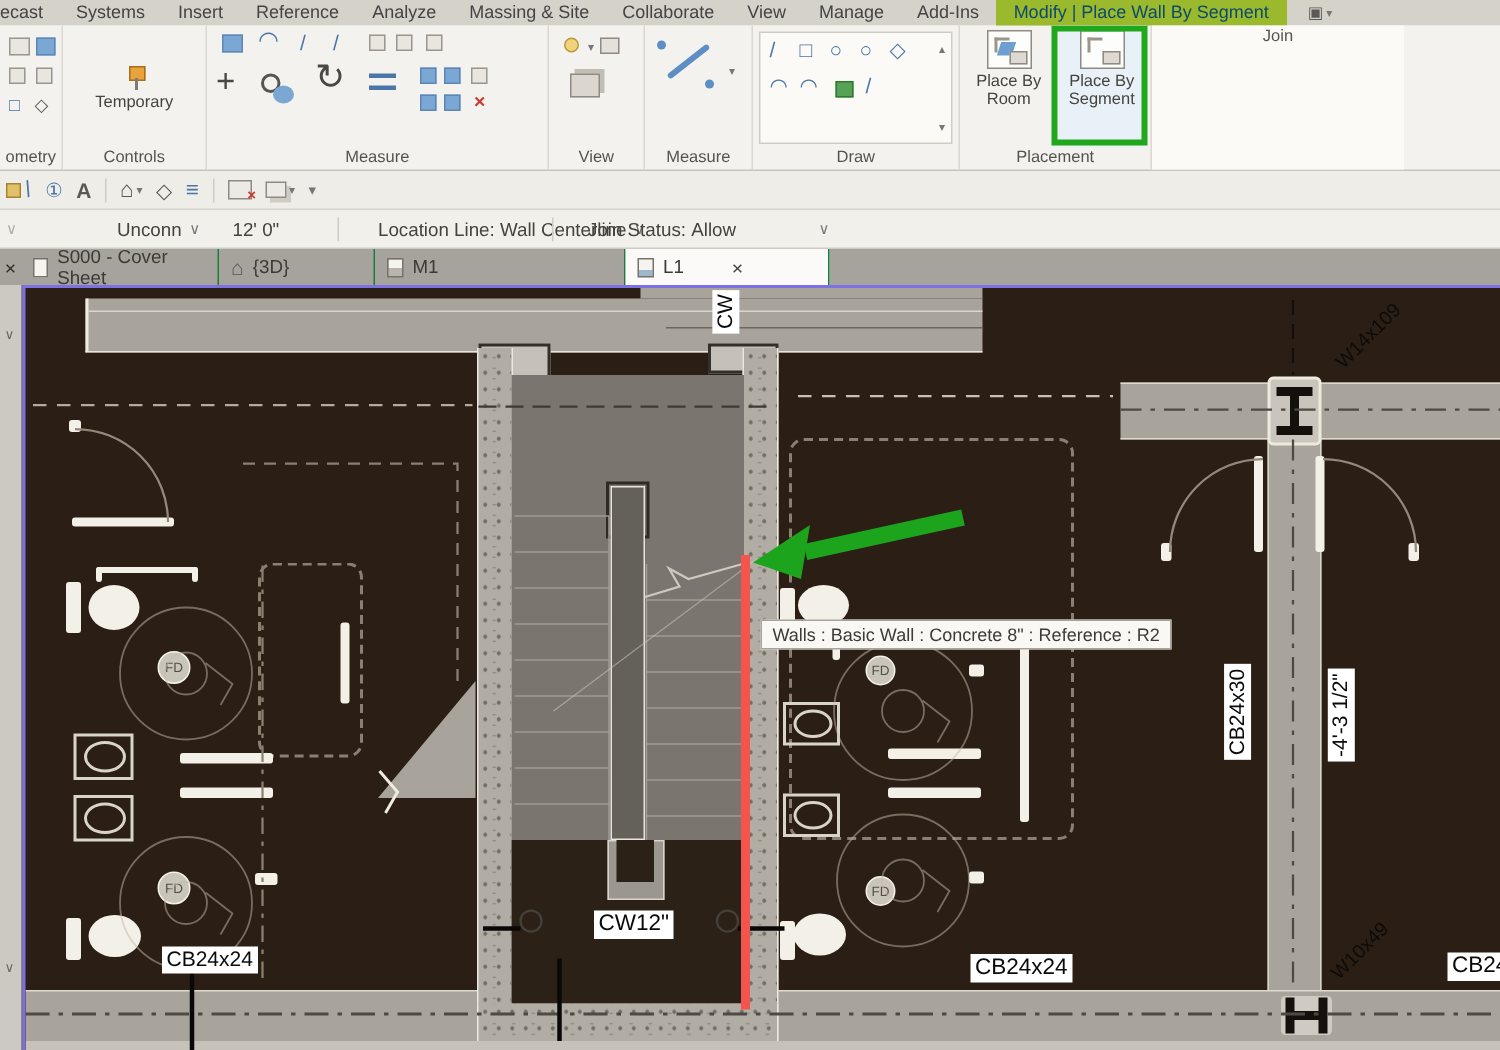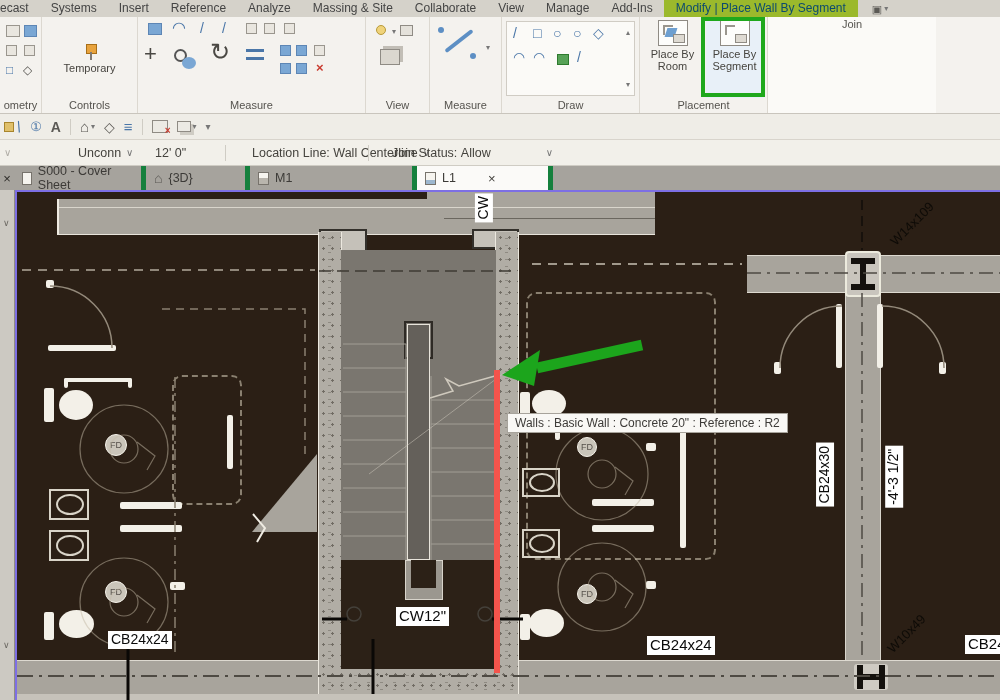--- a/index.html
+++ b/index.html
@@ -39,21 +39,21 @@
 
   
   .qatrow{height:26px;background:#efede7;border-bottom:1px solid #d8d4cc;display:flex;align-items:center;gap:9px;padding-left:4px;font-size:13px;color:#5b5955;}
   .vsep{width:1px;height:16px;background:#cfccc4;}
   .optrow{height:26px;background:#f2f0ea;border-bottom:1px solid #cfccc4;display:flex;align-items:center;font-size:12.5px;color:#45433e;position:relative;}
   .optrow .caret{font-size:10px;color:#777;margin-left:5px;}
   .abspos{position:absolute;display:flex;align-items:center;}
 
   
   .vtabs{height:24px;background:#a6a39d;display:flex;align-items:stretch;font-size:12.5px;color:#3c3a37;}
-  .vtab{display:flex;align-items:center;gap:6px;padding:0 8px;border-right:5px solid #15803d;}
+  .vtab{display:flex;align-items:center;gap:6px;padding:0 8px;border-right:1px solid #15803d;}
   .vtab.active{background:#fbfaf8;}
   .closeall{width:14px;display:flex;align-items:center;justify-content:center;color:#2e2c29;font-size:13px;}
   .sheeticon{width:11px;height:13px;background:#f6f4ef;border:1px solid #77736c;}
   .sheeticon.half{background:linear-gradient(180deg,#f6f4ef 50%,#b9b5ad 50%);}
   .sheeticon.grid{background:#f6f4ef;box-shadow:inset 0 -4px 0 #9db7cf;}
   .tabclose{margin-left:26px;color:#44423e;font-size:13px;}
 
   
   .canvasrow{display:flex;height:510px;}
   .leftstrip{width:15px;background:#ccc9c2;border-right:1px solid #8f8b84;position:relative;color:#6b6862;font-size:9px;}
@@ -447,17 +447,17 @@
       <div class="lbl rot90" style="left:452px;top:7px;">CW</div>
       <div class="lbl rot45" style="left:868px;top:24px;">W14x109</div>
       <div class="lbl rot90" style="left:776px;top:274px;">CB24x30</div>
       <div class="lbl rot90" style="left:846px;top:276px;">-4'-3 1/2"</div>
       <div class="lbl rot45" style="left:866px;top:434px;">W10x49</div>
       <div class="lbl" style="left:379px;top:415px;font-size:15px;z-index:7;">CW12"</div>
       <div class="lbl" style="left:91px;top:439px;z-index:7;">CB24x24</div>
       <div class="lbl" style="left:630px;top:444px;font-size:15px;z-index:7;">CB24x24</div>
       <div class="lbl" style="left:948px;top:443px;font-size:15px;z-index:7;">CB24x24</div>
 
-      <div class="tooltip" style="left:490px;top:221px;z-index:9;">Walls : Basic Wall : Concrete 20" : Reference : R2</div>
+      <div class="tooltip" style="left:490px;top:221px;z-index:9;">Walls : Basic Wall : Concrete 8" : Reference : R2</div>
 
     </div>
   </div>
 </div>
 
 </body></html>

